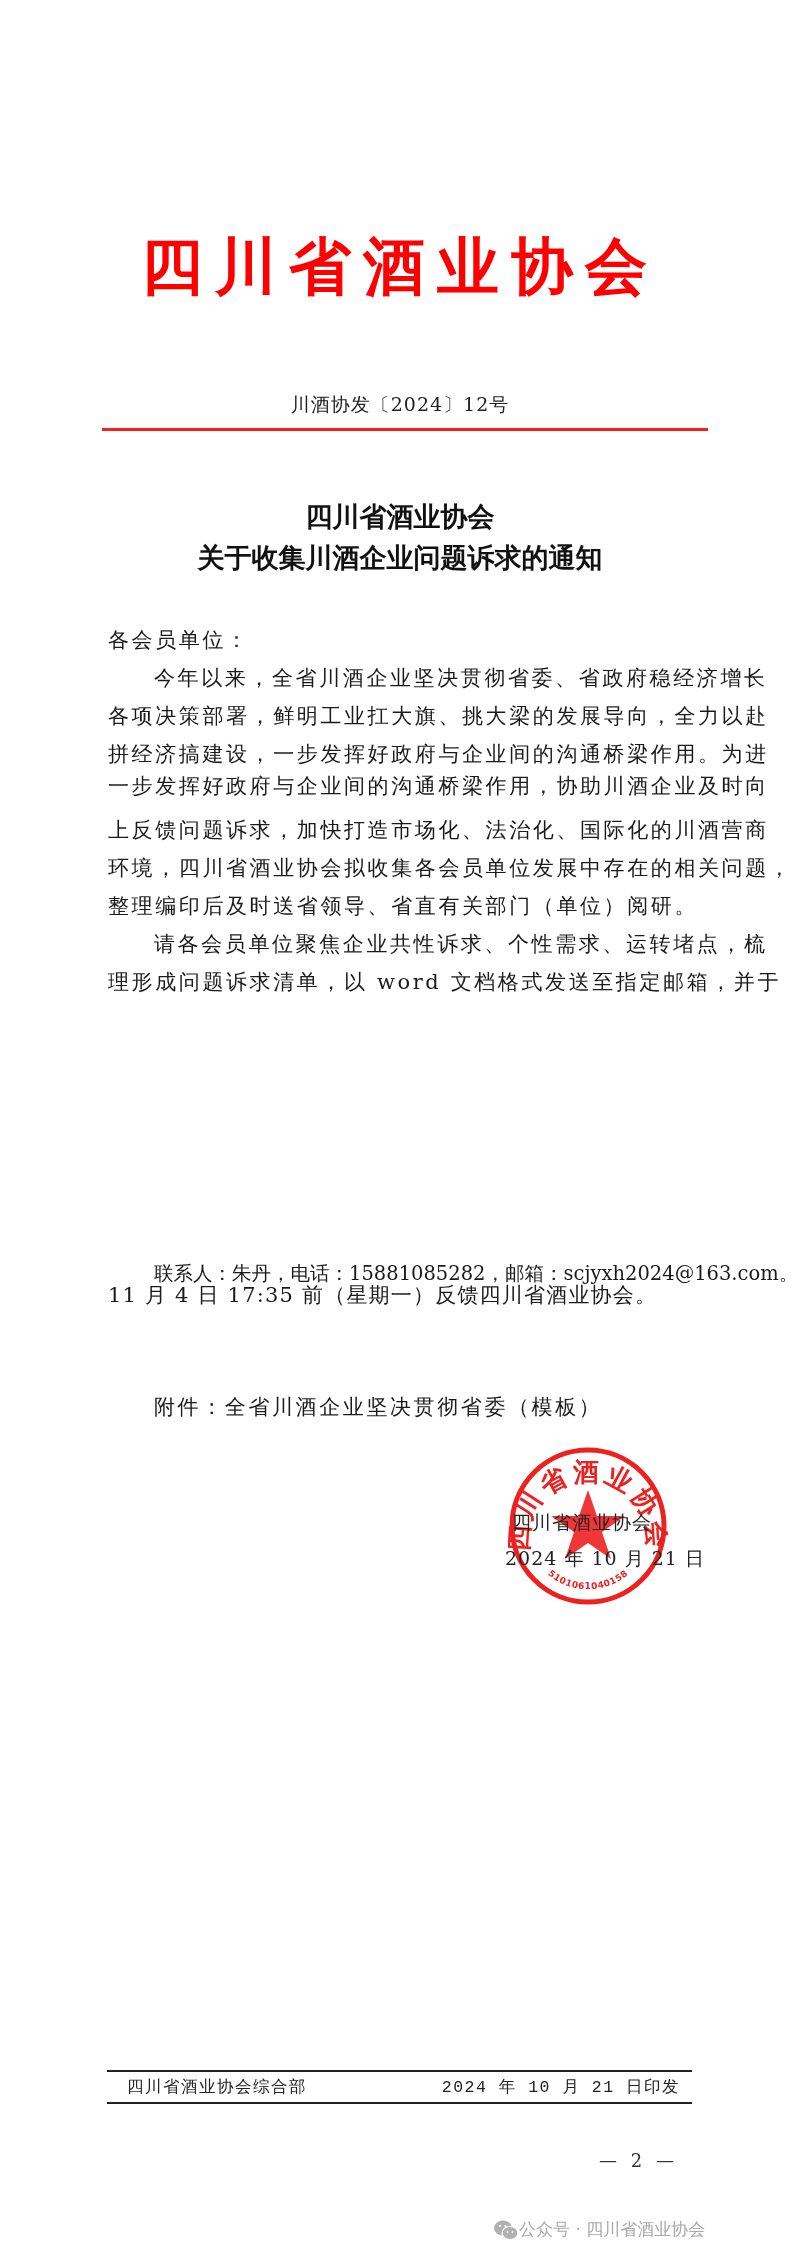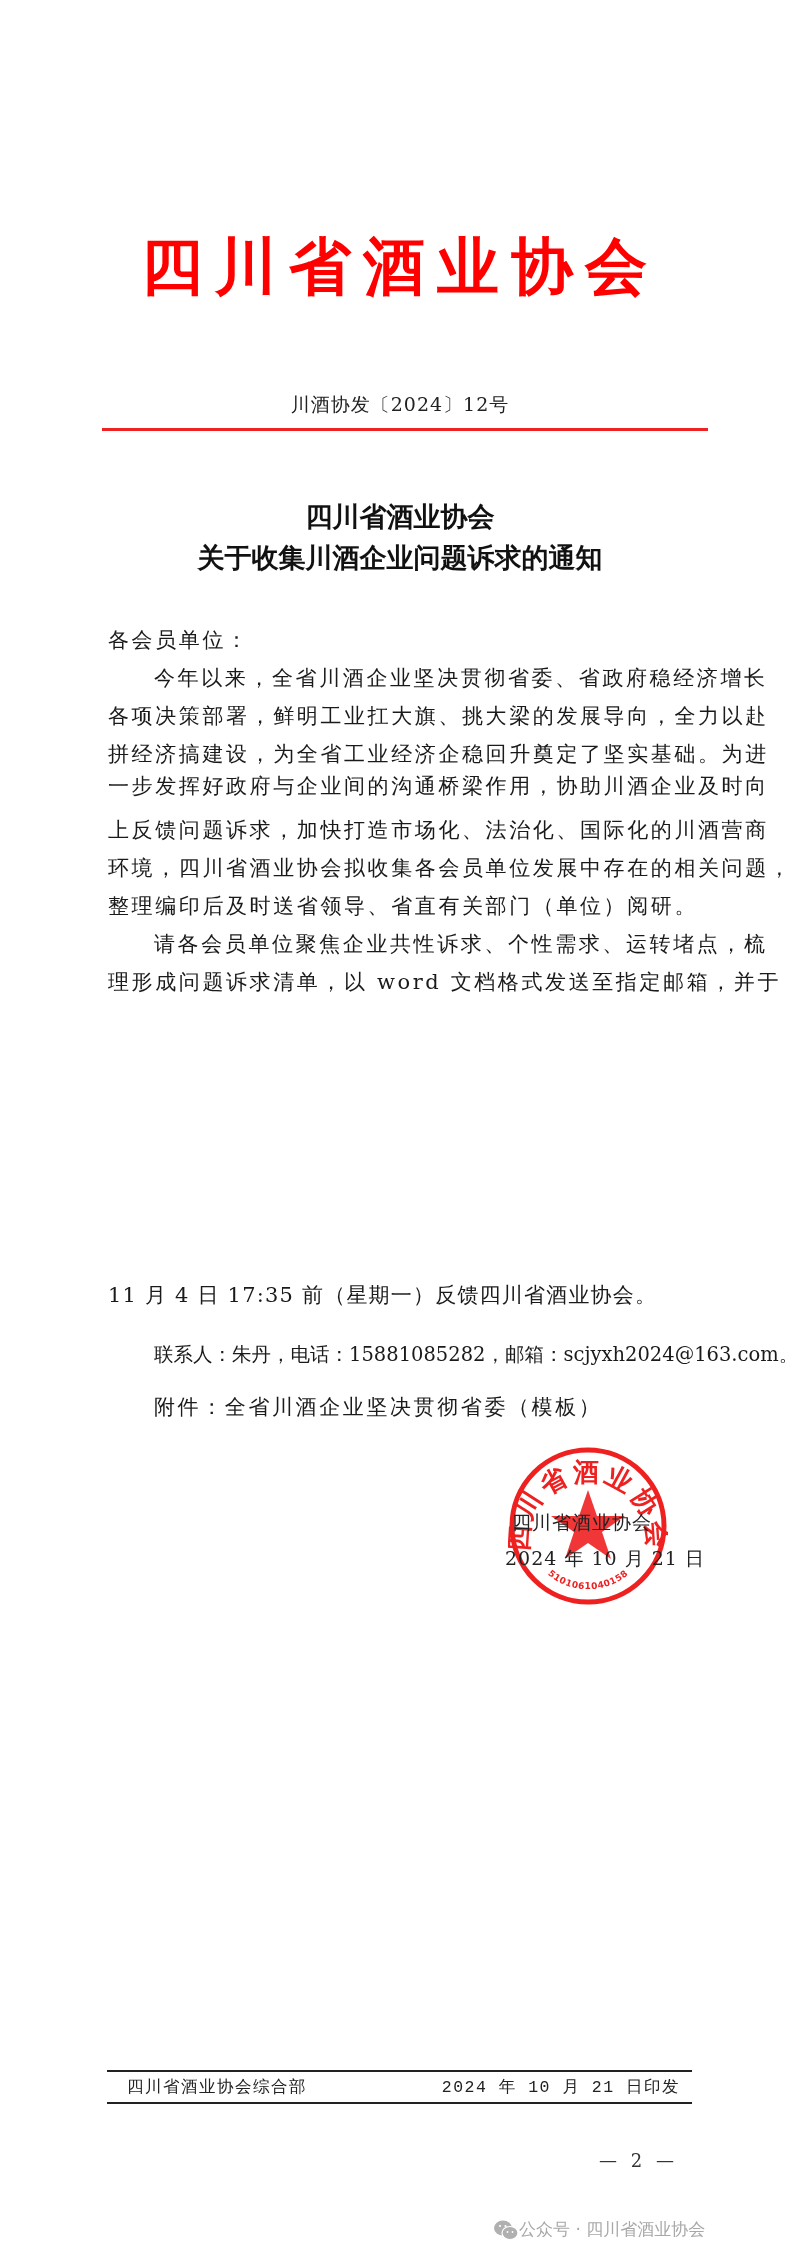--- a/index.html
+++ b/index.html
@@ -33,30 +33,30 @@
 <div class="abs red-head">四川省酒业协会</div>
 <div class="abs doc-no">川酒协发〔2024〕12号</div>
 <div class="abs red-line"></div>
 
 <div class="abs title l1">四川省酒业协会</div>
 <div class="abs title l2">关于收集川酒企业问题诉求的通知</div>
 
 <div class="abs body-line" style="top:626px">各会员单位：</div>
 <div class="abs body-line indent" style="top:664px">今年以来，全省川酒企业坚决贯彻省委、省政府稳经济增长</div>
 <div class="abs body-line" style="top:702px">各项决策部署，鲜明工业扛大旗、挑大梁的发展导向，全力以赴</div>
-<div class="abs body-line" style="top:740px">拼经济搞建设，为全省工业经济企稳回升奠定了坚实基础。为进</div>
+<div class="abs body-line" style="top:740px">拼经济搞建设，一步发挥好政府与企业间的沟通桥梁作用。为进</div>
 <div class="abs body-line" style="top:772px">一步发挥好政府与企业间的沟通桥梁作用，协助川酒企业及时向</div>
 <div class="abs body-line" style="top:816px">上反馈问题诉求，加快打造市场化、法治化、国际化的川酒营商</div>
 <div class="abs body-line" style="top:854px">环境，四川省酒业协会拟收集各会员单位发展中存在的相关问题，</div>
 <div class="abs body-line" style="top:892px">整理编印后及时送省领导、省直有关部门（单位）阅研。</div>
 <div class="abs body-line indent" style="top:930px">请各会员单位聚焦企业共性诉求、个性需求、运转堵点，梳</div>
 <div class="abs body-line" style="top:968px">理形成问题诉求清单，以 word 文档格式发送至指定邮箱，并于</div>
 
 <div class="abs body-line" style="top:1281px; letter-spacing:1.2px">11 月 4 日 17:35 前（星期一）反馈四川省酒业协会。</div>
-<div class="abs body-line indent" style="top:1341px; letter-spacing:0px; font-size:19.5px">联系人：朱丹，电话：15881085282，邮箱：scjyxh2024@163.com。</div>
+<div class="abs body-line indent" style="top:1260px; letter-spacing:0px; font-size:19.5px">联系人：朱丹，电话：15881085282，邮箱：scjyxh2024@163.com。</div>
 <div class="abs body-line indent" style="top:1393px">附件：全省川酒企业坚决贯彻省委（模板）</div>
 
 <svg class="abs stamp" viewBox="0 0 160 160">
   <circle cx="80" cy="80" r="76" fill="none" stroke="#ee2020" stroke-width="5"></circle>
   <defs>
     <path id="arcTop" d="M 22 110 A 60 60 0 1 1 138 110"></path>
     <path id="arcBot" d="M 30 118 A 62 62 0 0 0 130 118"></path>
   </defs>
   <text font-size="26" font-weight="bold" fill="#ee2020" font-family="DejaVu Serif, serif" letter-spacing="4">
     <textPath href="#arcTop" startOffset="50%" text-anchor="middle">四川省酒业协会</textPath>

